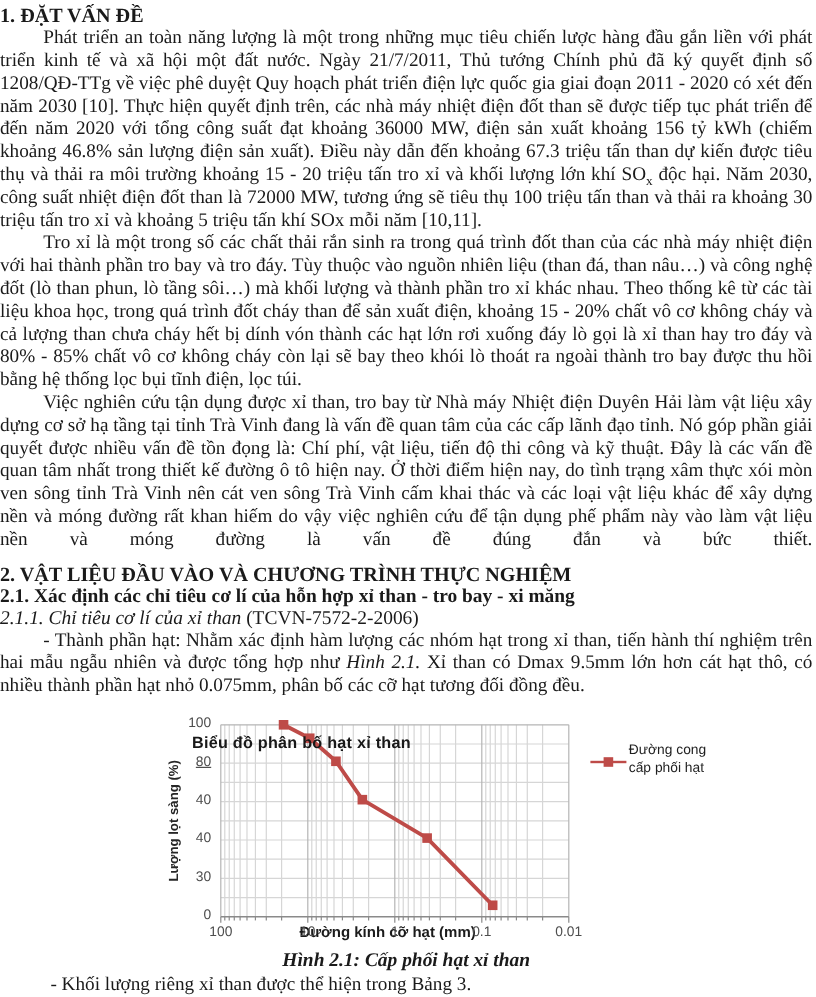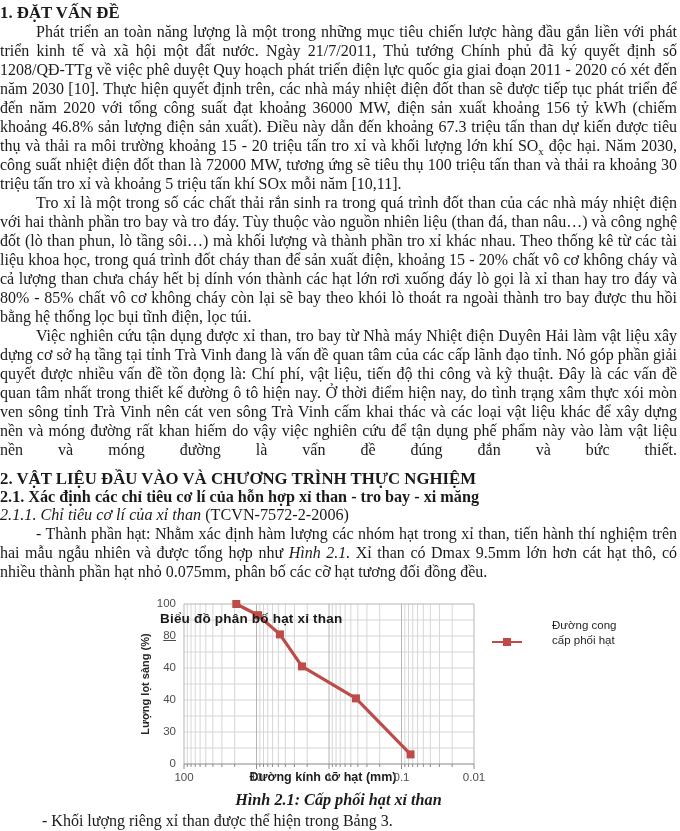--- a/index.html
+++ b/index.html
@@ -38,21 +38,21 @@
   }
   .xaxis-title{
     position:absolute;left:184px;top:185px;width:278px;text-align:center;
     font-size:12.5px;font-weight:bold;color:#1b1b1b;
   }
   .yaxis-title{
     position:absolute;left:139px;top:179px;width:160px;height:14px;
     text-align:center;font-size:11px;font-weight:bold;color:#262626;
     transform:rotate(-90deg);transform-origin:0 0;white-space:nowrap;
   }
-  .legend{position:absolute;left:492px;top:33px;display:flex;align-items:flex-end;gap:28px;}
+  .legend{position:absolute;left:492px;top:33px;display:flex;align-items:center;}
   .legend-marker{position:relative;width:30px;height:12px;margin-top:3px;flex:none;}
   .legend-marker .lm-line{position:absolute;left:0;top:5px;width:30px;height:2px;background:#be4b48;}
   .legend-marker .lm-sq{position:absolute;left:11px;top:2px;width:8px;height:8px;background:#be4b48;}
   .legend-text{margin-left:2px;font-size:11.5px;line-height:15px;color:#1f1f1f;}
 
   .fig-caption{
     font-size:16.2px;font-weight:bold;font-style:italic;line-height:19px;
     text-align:center;margin:1px 0 0 0;
   }
   .lastline{font-size:16px;line-height:19px;margin:1px 0 0 0;text-indent:42px;}

